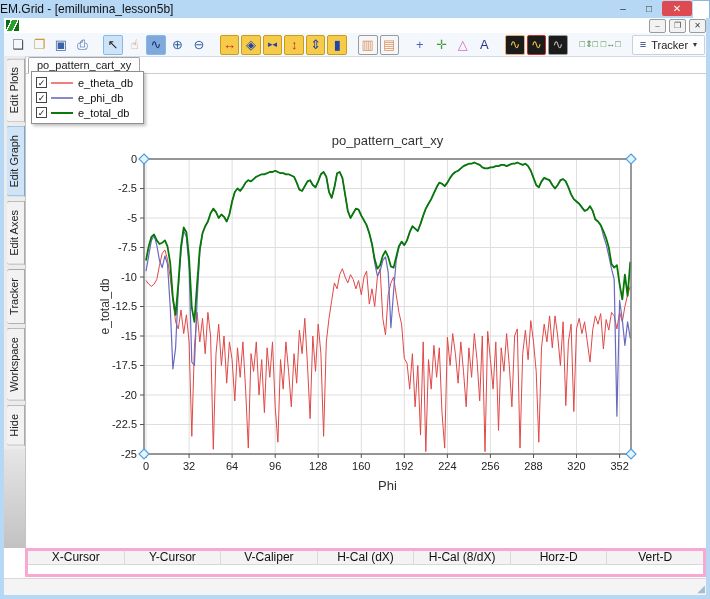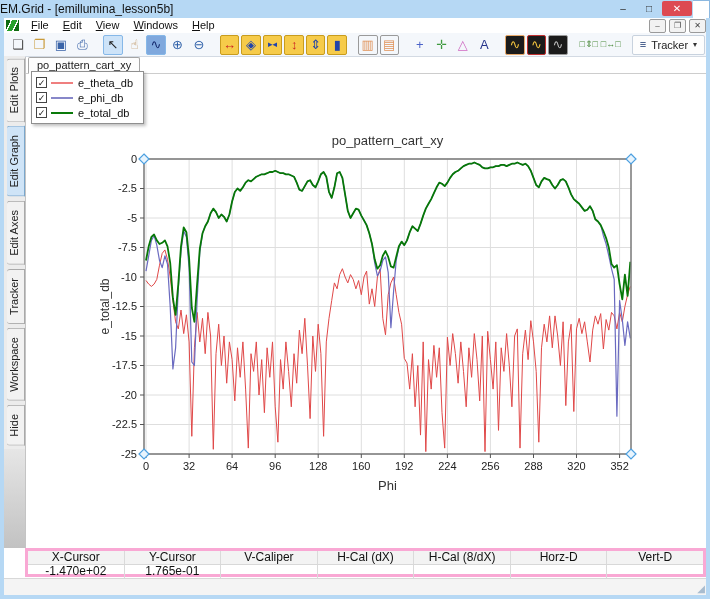--- a/index.html
+++ b/index.html
@@ -81,27 +81,20 @@
     <span>EM.Grid - [emillumina_lesson5b]</span>
     <span class="winbtns">
       <span class="wb">–</span>
       <span class="wb">□</span>
       <span class="wb close">✕</span>
     </span>
   </div>
 
   <div class="menubar">
     <span class="applogo"></span>
-    <span id="menu-items" style="display:flex">
-        <span class="menu-item">File</span>
-        <span class="menu-item">Edit</span>
-        <span class="menu-item">View</span>
-        <span class="menu-item">Windows</span>
-        <span class="menu-item">Help</span>
-      </span>
     <span class="childbtns" id="child-btns">
         <span class="cwb">–</span>
         <span class="cwb">❐</span>
         <span class="cwb">✕</span>
       </span>
   </div>
 
   <div class="toolbar" id="toolbar">
       <div class="tbtn">
         <span class="g" style="color: rgb(85, 85, 85);">❏</span>
@@ -313,27 +306,18 @@
   <div class="readout" id="readout">
       <div class="hrow">
         <span class="cell">X-Cursor</span>
         <span class="cell">Y-Cursor</span>
         <span class="cell">V-Caliper</span>
         <span class="cell">H-Cal (dX)</span>
         <span class="cell">H-Cal (8/dX)</span>
         <span class="cell">Horz-D</span>
         <span class="cell">Vert-D</span>
       </div>
-      <div class="vrow">
-        <span class="cell">-1.470e+02</span>
-        <span class="cell">1.765e-01</span>
-        <span class="cell"></span>
-        <span class="cell"></span>
-        <span class="cell"></span>
-        <span class="cell"></span>
-        <span class="cell"></span>
-      </div>
     </div>
 
   <div class="statusbar">
     <span class="grip">◢</span>
   </div>
 </div>
 
 </body></html>

